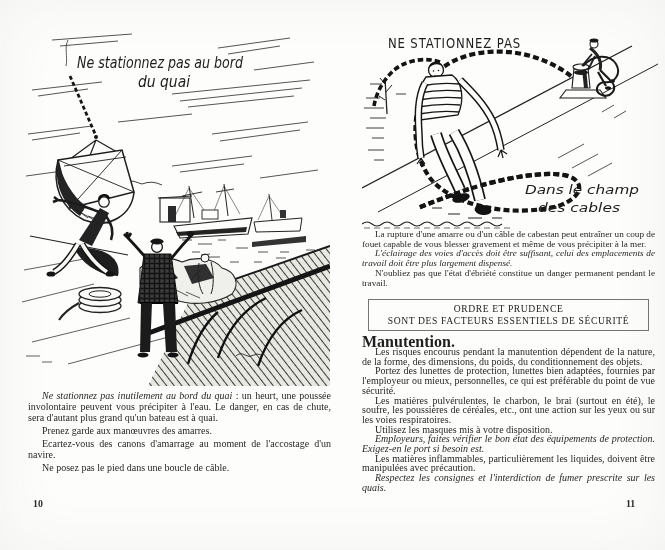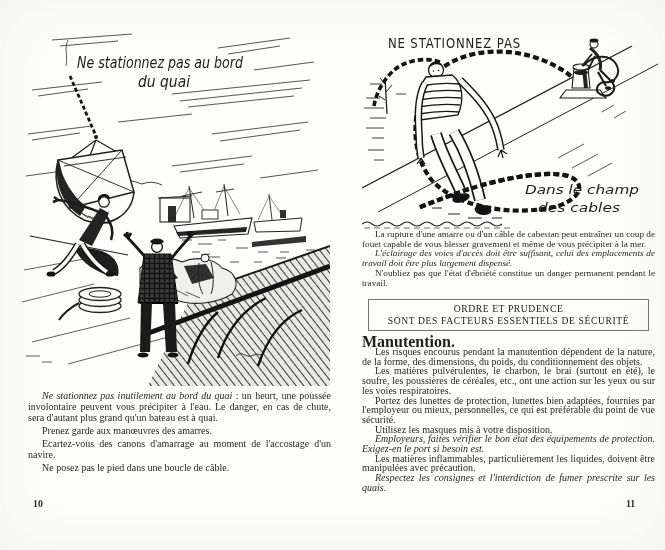--- a/index.html
+++ b/index.html
@@ -270,22 +270,22 @@
 
     <div class="notice-box">
       <div>ORDRE ET PRUDENCE</div>
       <div>SONT DES FACTEURS ESSENTIELS DE SÉCURITÉ</div>
     </div>
 
     <div class="section-heading">Manutention.</div>
 
     <div class="textblock rp-section">
         <p><span>Les risques encourus pendant la manutention dépendent de la nature, de la forme, des dimensions, du poids, du conditionnement des objets.</span></p>
+        <p><span>Portez des lunettes de protection, lunettes bien adaptées, fournies par l'employeur ou mieux, personnelles, ce qui est préférable du point de vue sécurité.</span></p>
         <p><span>Les matières pulvérulentes, le charbon, le brai (surtout en été), le soufre, les poussières de céréales, etc., ont une action sur les yeux ou sur les voies respiratoires.</span></p>
-        <p><span>Portez des lunettes de protection, lunettes bien adaptées, fournies par l'employeur ou mieux, personnelles, ce qui est préférable du point de vue sécurité.</span></p>
         <p><span>Utilisez les masques mis à votre disposition.</span></p>
         <p><span class="it">Employeurs, faites vérifier le bon état des équipements de protection. Exigez-en le port si besoin est.</span></p>
         <p><span>Les matières inflammables, particulièrement les liquides, doivent être manipulées avec précaution.</span></p>
         <p><span class="it">Respectez les consignes et l'interdiction de fumer prescrite sur les quais.</span></p>
       </div>
 
     <div class="pagenum pn-right">11</div>
   </div>
 
 </div>

